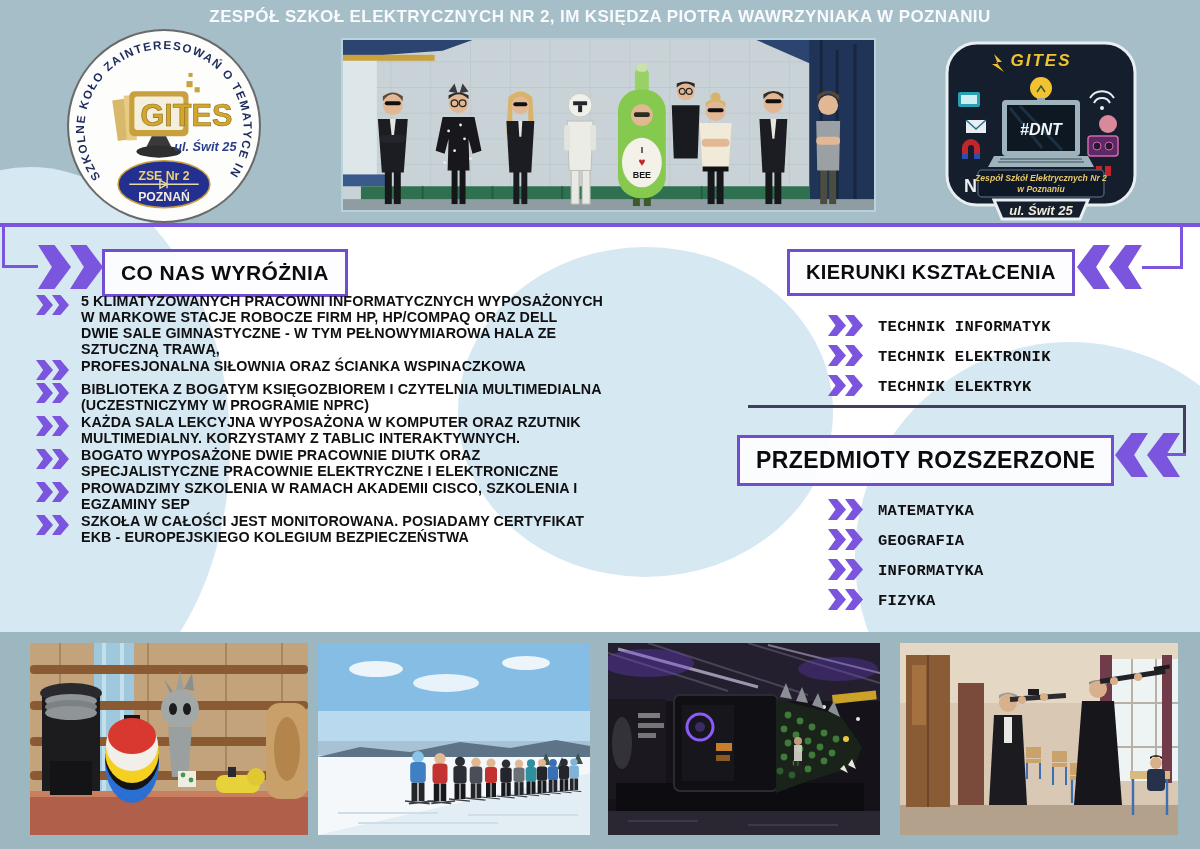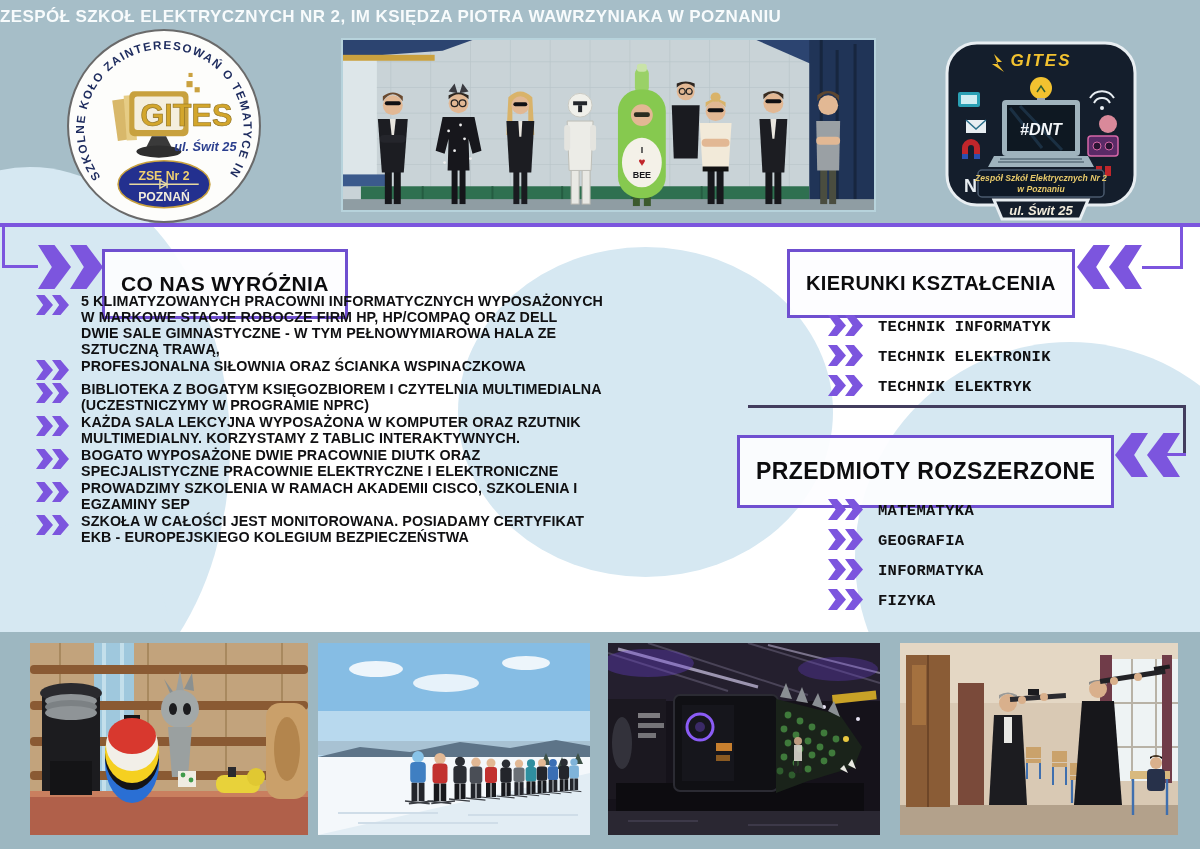--- a/index.html
+++ b/index.html
@@ -2,36 +2,36 @@
 <html><head>
 <meta charset="utf-8">
 <style>
   html,body{margin:0;padding:0;background:#e8e8e8;font-family:"Liberation Sans",sans-serif;}
   .page{position:relative;width:1200px;height:849px;overflow:hidden;background:#ffffff;outline:1px solid #cfcfcf;margin:0 auto;}
   .band-top{position:absolute;left:0;top:0;width:1200px;height:223px;background:#a6bec8;}
   .top-line{position:absolute;left:0;top:223px;width:1200px;height:4px;background:#7c55de;z-index:3;}
   .mid{position:absolute;left:0;top:227px;width:1200px;height:405px;background:#ffffff;}
   .band-bottom{position:absolute;left:0;top:632px;width:1200px;height:217px;background:#9db7c1;}
   .blob{position:absolute;border-radius:50%;background:#d6e8f2;z-index:0;}
-  .title{position:absolute;left:0;top:7px;width:1200px;text-align:left;color:#f7fbfc;font-size:17px;font-weight:bold;letter-spacing:.4px;z-index:2;}
+  .title{position:absolute;left:0;top:7px;width:1200px;text-align:center;color:#f7fbfc;font-size:17px;font-weight:bold;letter-spacing:.4px;z-index:2;}
   .logo-left{position:absolute;left:66px;top:28px;width:196px;height:196px;z-index:2;}
   .photo-top{position:absolute;left:341px;top:38px;width:535px;height:174px;border:2px solid #b7d3dc;box-sizing:border-box;z-index:2;background:#c9d3d7;}
   .logo-right{position:absolute;left:942px;top:40px;width:198px;height:182px;z-index:2;}
   .photo-top svg,.logo-left svg,.logo-right svg,.bphoto svg{display:block;width:100%;height:100%;}
   svg text{font-family:"Liberation Sans",sans-serif;}
   
   .chv{display:inline-block;width:17px;height:20px;background:#7c55de;
        clip-path:polygon(0% 0%,50% 0%,100% 50%,50% 100%,0% 100%,42% 50%);}
   .chv-b{width:33px;height:44px;}
   .mk{display:flex;}
   .mk .chv{margin-right:-1px;flex:none;}
   .mk-left{transform:scaleX(-1);}
   .line{position:absolute;background:#7c55de;z-index:1;}
   .line-dark{position:absolute;background:#433d5e;z-index:1;}
-  .hbox{position:absolute;background:rgba(253,253,255,.93);border:3px solid #6f4fd0;padding:20px 16px;
+  .hbox{position:absolute;background:rgba(253,253,255,.93);border:3px solid #6f4fd0;padding:9px 16px;
         font-weight:bold;color:#0c0c0e;white-space:nowrap;z-index:2;}
   .hbox-l{left:102px;top:22px;font-size:21px;letter-spacing:.4px;}
   .hbox-r1{left:787px;top:22px;font-size:20px;letter-spacing:.4px;}
   .hbox-r2{left:737px;top:208px;font-size:23px;letter-spacing:.4px;}
   .bigmk{position:absolute;z-index:2;}
   .list-left{position:absolute;left:36px;top:66px;z-index:2;}
   .li{display:flex;margin-bottom:1px;}
   .li .mk{margin-top:2px;margin-right:13px;}
   .li-text{font-size:14.3px;line-height:16px;font-weight:bold;color:#101012;white-space:pre-line;letter-spacing:.1px;}
   .rlist{position:absolute;z-index:2;}

